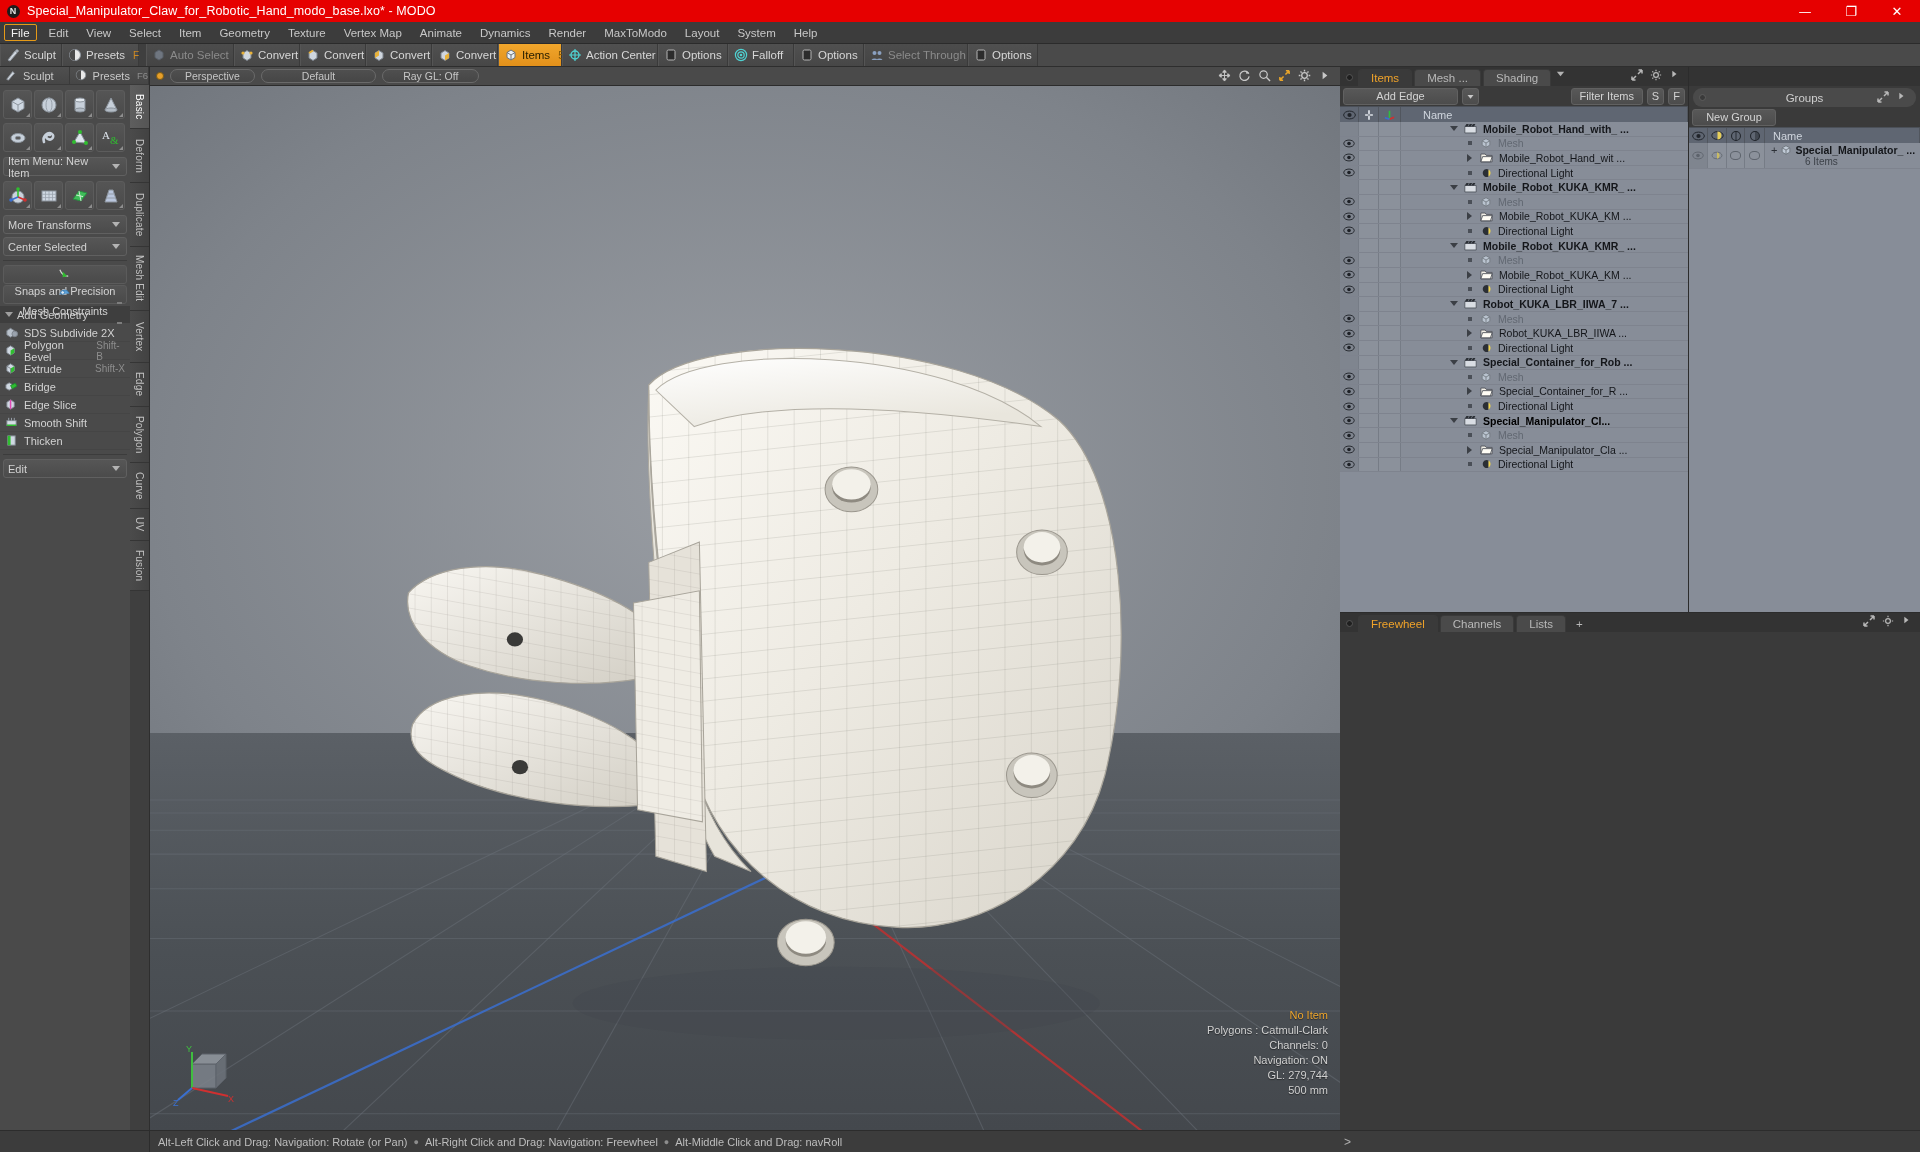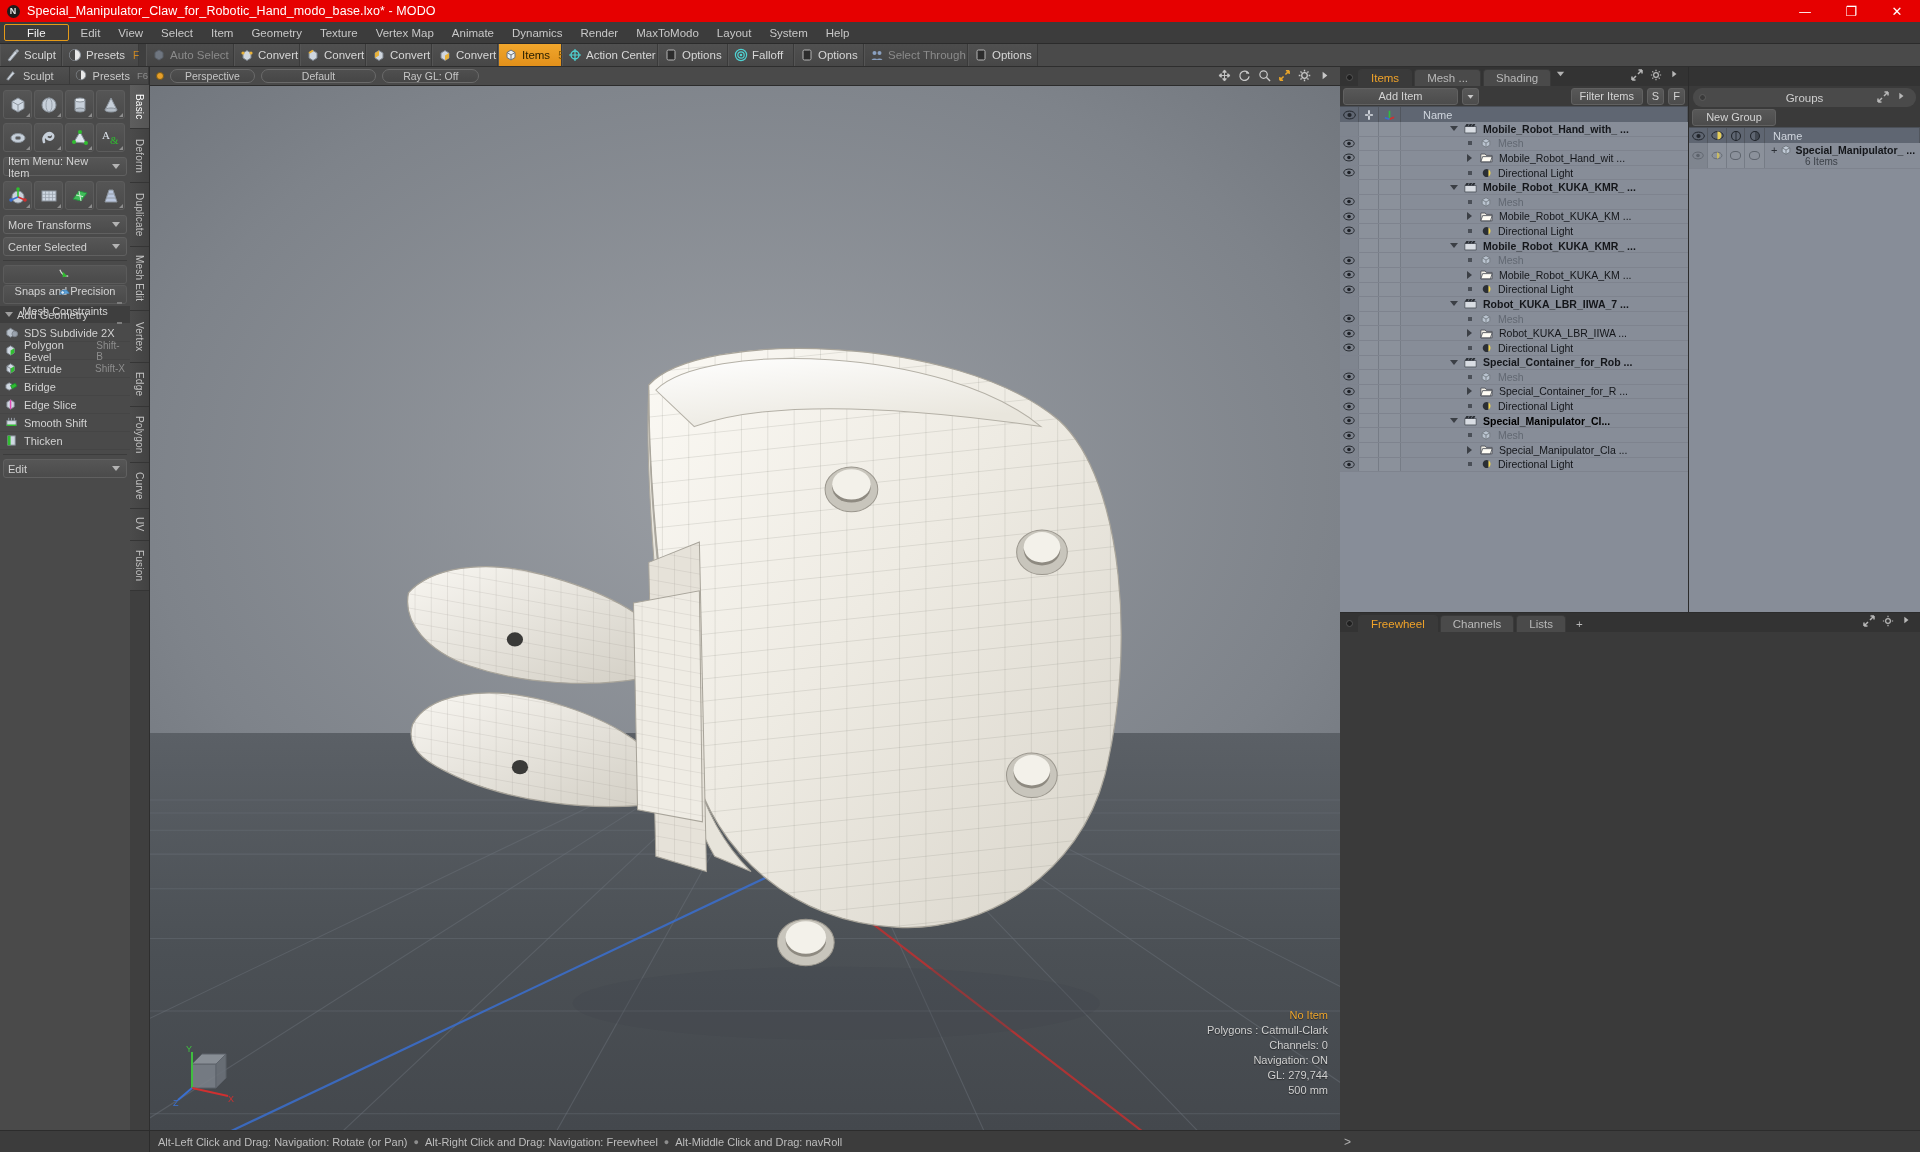--- a/index.html
+++ b/index.html
@@ -15,21 +15,21 @@
     display:flex; align-items:center; justify-content:center; color:#e6e6e6; font-size:9px; font-weight:bold; }
   .tb-title { margin-left:4px; letter-spacing:.1px; }
   .tb-spacer { flex:1; }
   .tb-btn { width:46px; height:22px; display:flex; align-items:center; justify-content:center;
     color:#fff; font-size:13px; font-family:"DejaVu Sans", sans-serif; }
 
   
   .menubar { height:22px; background:#3c3c3c; display:flex; align-items:stretch;
     border-bottom:1px solid #2b2b2b; flex:0 0 22px; }
   .menu-item { padding:0 9px; display:flex; align-items:center; color:#c8c8c8; font-size:11.5px; }
-  .menu-item.active { color:#f3f3f3; border:1px solid #e59a18; border-radius:2px; margin:2px 3px 2px 4px; padding:0 22px; }
+  .menu-item.active { color:#f3f3f3; border:1px solid #e59a18; border-radius:2px; margin:2px 3px 2px 4px; padding:0 6px; }
 
   
   .toolbar { height:23px; background:#4a4a4a; display:flex; align-items:stretch;
     border-bottom:1px solid #2e2e2e; flex:0 0 23px; }
   .tbtn { display:flex; align-items:center; gap:4px; padding:0 9px 0 5px;
     border-right:1px solid #3a3a3a; border-left:1px solid #555; color:#d7d7d7; font-size:11.5px;
     background:linear-gradient(#505050,#474747); white-space:nowrap; }
   .tbtn.dim { color:#8b8b8b; background:linear-gradient(#4c4c4c,#444); }
   .tbtn.sel { background:linear-gradient(#f0a62c,#e2901a); color:#2a2000; }
   .tbtn .num { color:#cf8a22; font-size:10px; margin-left:4px; }
@@ -784,21 +784,21 @@
               </span>
             <span class="ico">
                 <svg width="10" height="10" viewBox="0 0 12 12">
                   <path d="M4 2 L9 6 L4 10 Z" fill="#b8b8b8"></path>
                 </svg>
               </span>
           </div>
         </div>
 
         <div class="prow">
-          <div class="pbtn w1">Add Item</div>
+          <div class="pbtn w1">Add Edge</div>
           <div class="pbtn sm">
               <svg width="9" height="9" viewBox="0 0 12 12">
                 <path d="M2 4 L10 4 L6 9 Z" fill="#c8c8c8"></path>
               </svg>
             </div>
           <div style="flex:1"></div>
           <div class="pbtn">Filter Items</div>
           <div class="pbtn sm">S</div>
           <div class="pbtn sm">F</div>
         </div>

